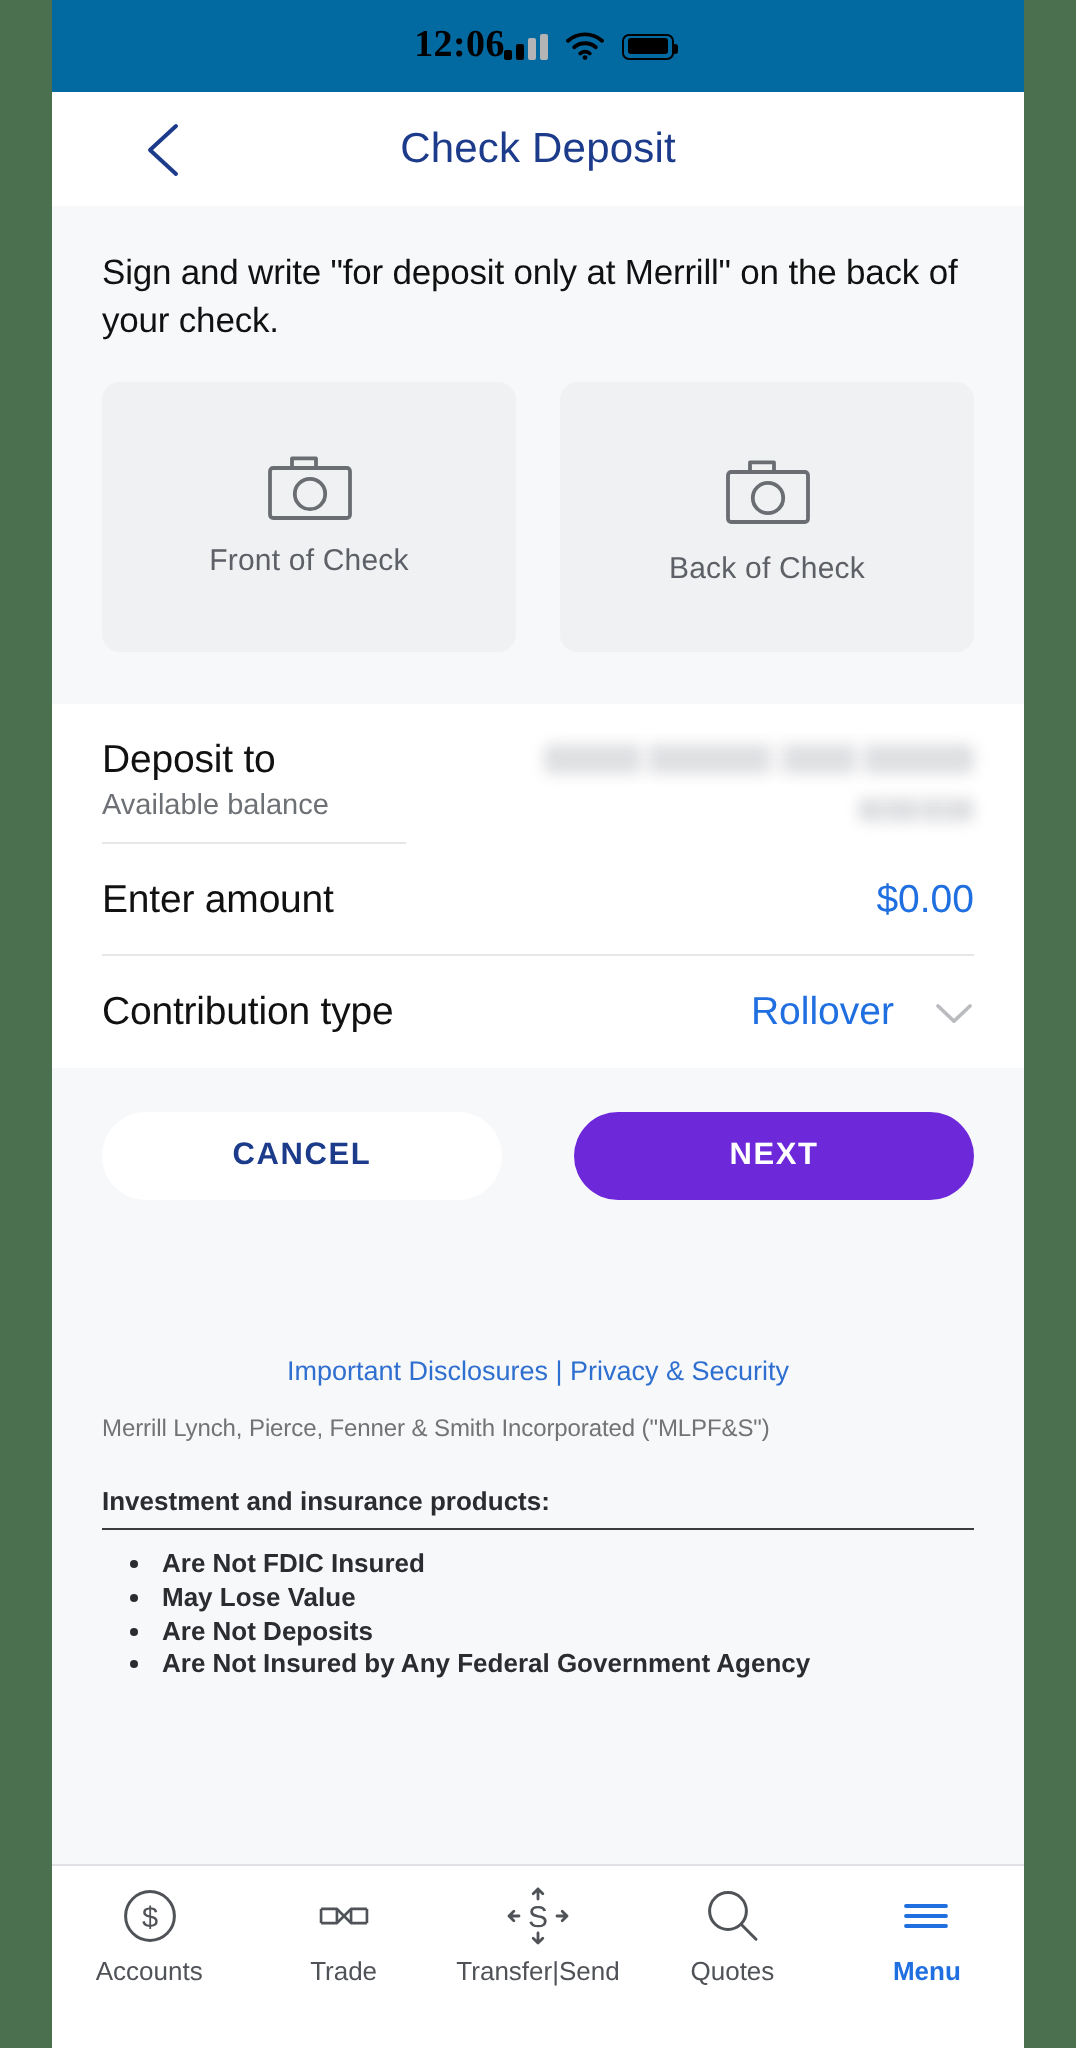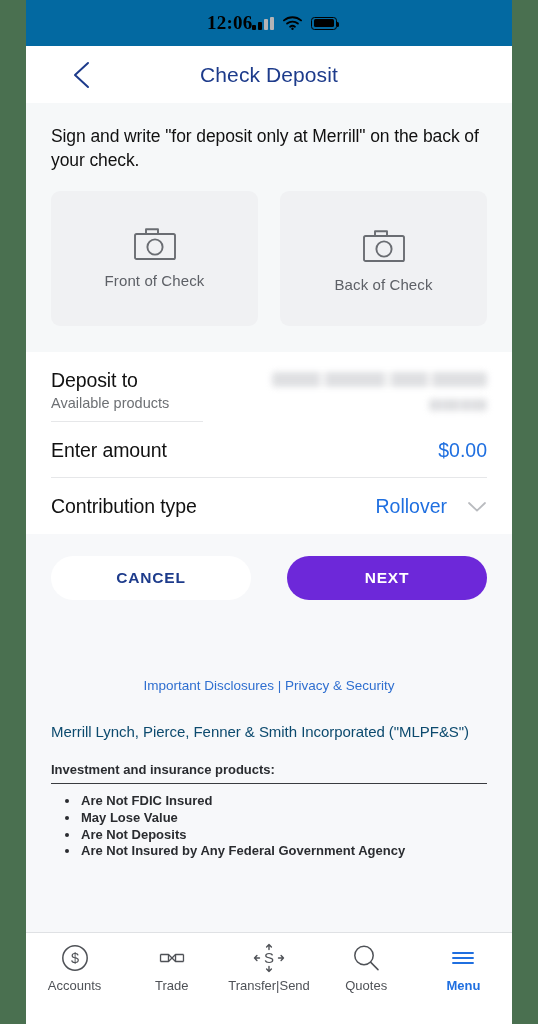--- a/index.html
+++ b/index.html
@@ -104,21 +104,21 @@
     font-family:"Liberation Sans", sans-serif;
   }
   .btn.cancel { background:#ffffff; color:#1d3b8b; }
   .btn.next { background:#6d28d9; color:#ffffff; }
 
   
   .footer { padding:0 25px; flex:1 1 auto; }
   .links { text-align:center; margin-top:78px; font-size:13.5px; color:#2f6fd0; }
   .links a { color:#2f6fd0; text-decoration:none; cursor:pointer; }
   .links .sep { color:#2f6fd0; }
-  .legal { font-size:15px; color:#0c4a6e; margin-top:30px; letter-spacing:-.05px; }
+  .legal { font-size:12px; color:#737373; margin-top:14px; letter-spacing:-.05px; }
   .prod-head {
     font-size:13px; font-weight:700; color:#2a2c30; margin-top:22px;
     padding-bottom:6px; border-bottom:1.4px solid #3a3c40;
   }
   .prod-list { list-style:none; margin-top:9px; }
   .prod-list li {
     font-size:13px; font-weight:700; color:#2a2c30;
     padding-left:30px; position:relative; line-height:1.28;
   }
   .prod-list li::before {
@@ -194,21 +194,21 @@
       </div>
 
     </div>
   </div>
 
   <div class="form">
 
     <div class="row">
       <div>
         <div class="row-main">Deposit to</div>
-        <div class="row-sub">Available products</div>
+        <div class="row-sub">Available balance</div>
       </div>
       <div style="display:flex;flex-direction:column;align-items:flex-end;margin-top:4px;">
         <div class="redact-line"></div>
         <div class="redact-line small"></div>
       </div>
     </div>
     <div class="divider-short"></div>
 
     <div class="row" style="padding:17px 0 15px;align-items:center;justify-content:space-between;">
       <div class="row-main">Enter amount</div>

